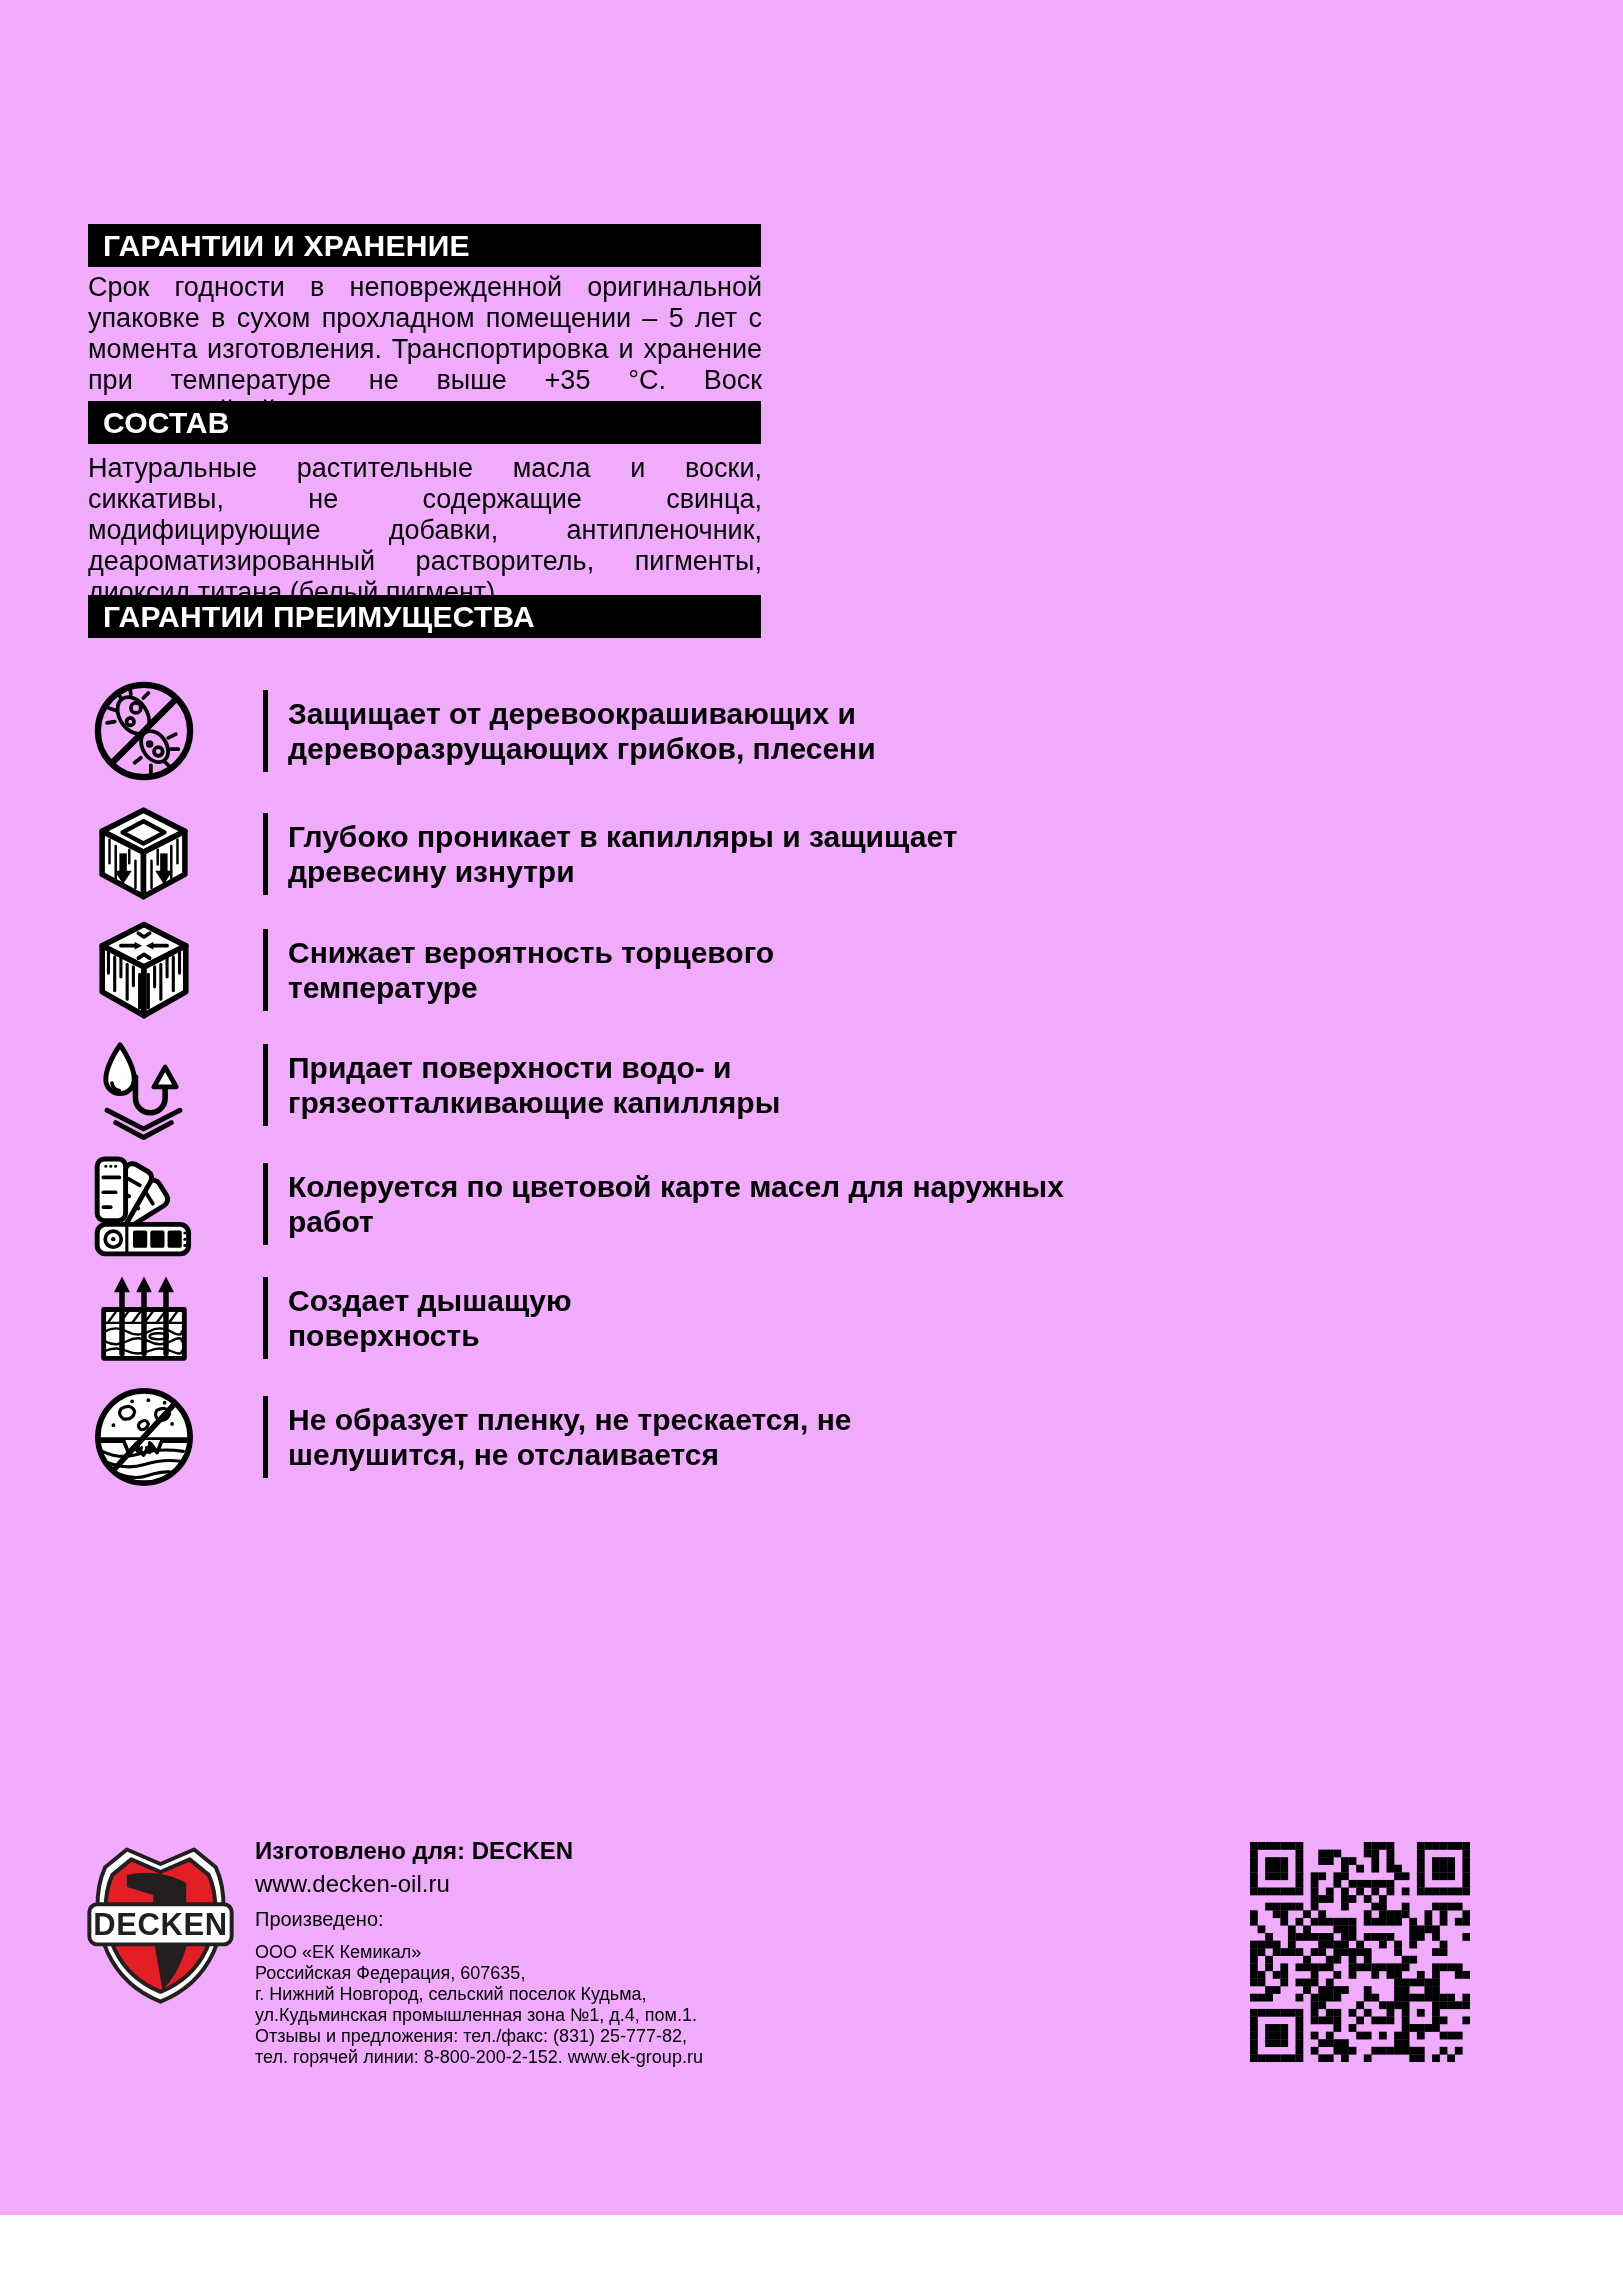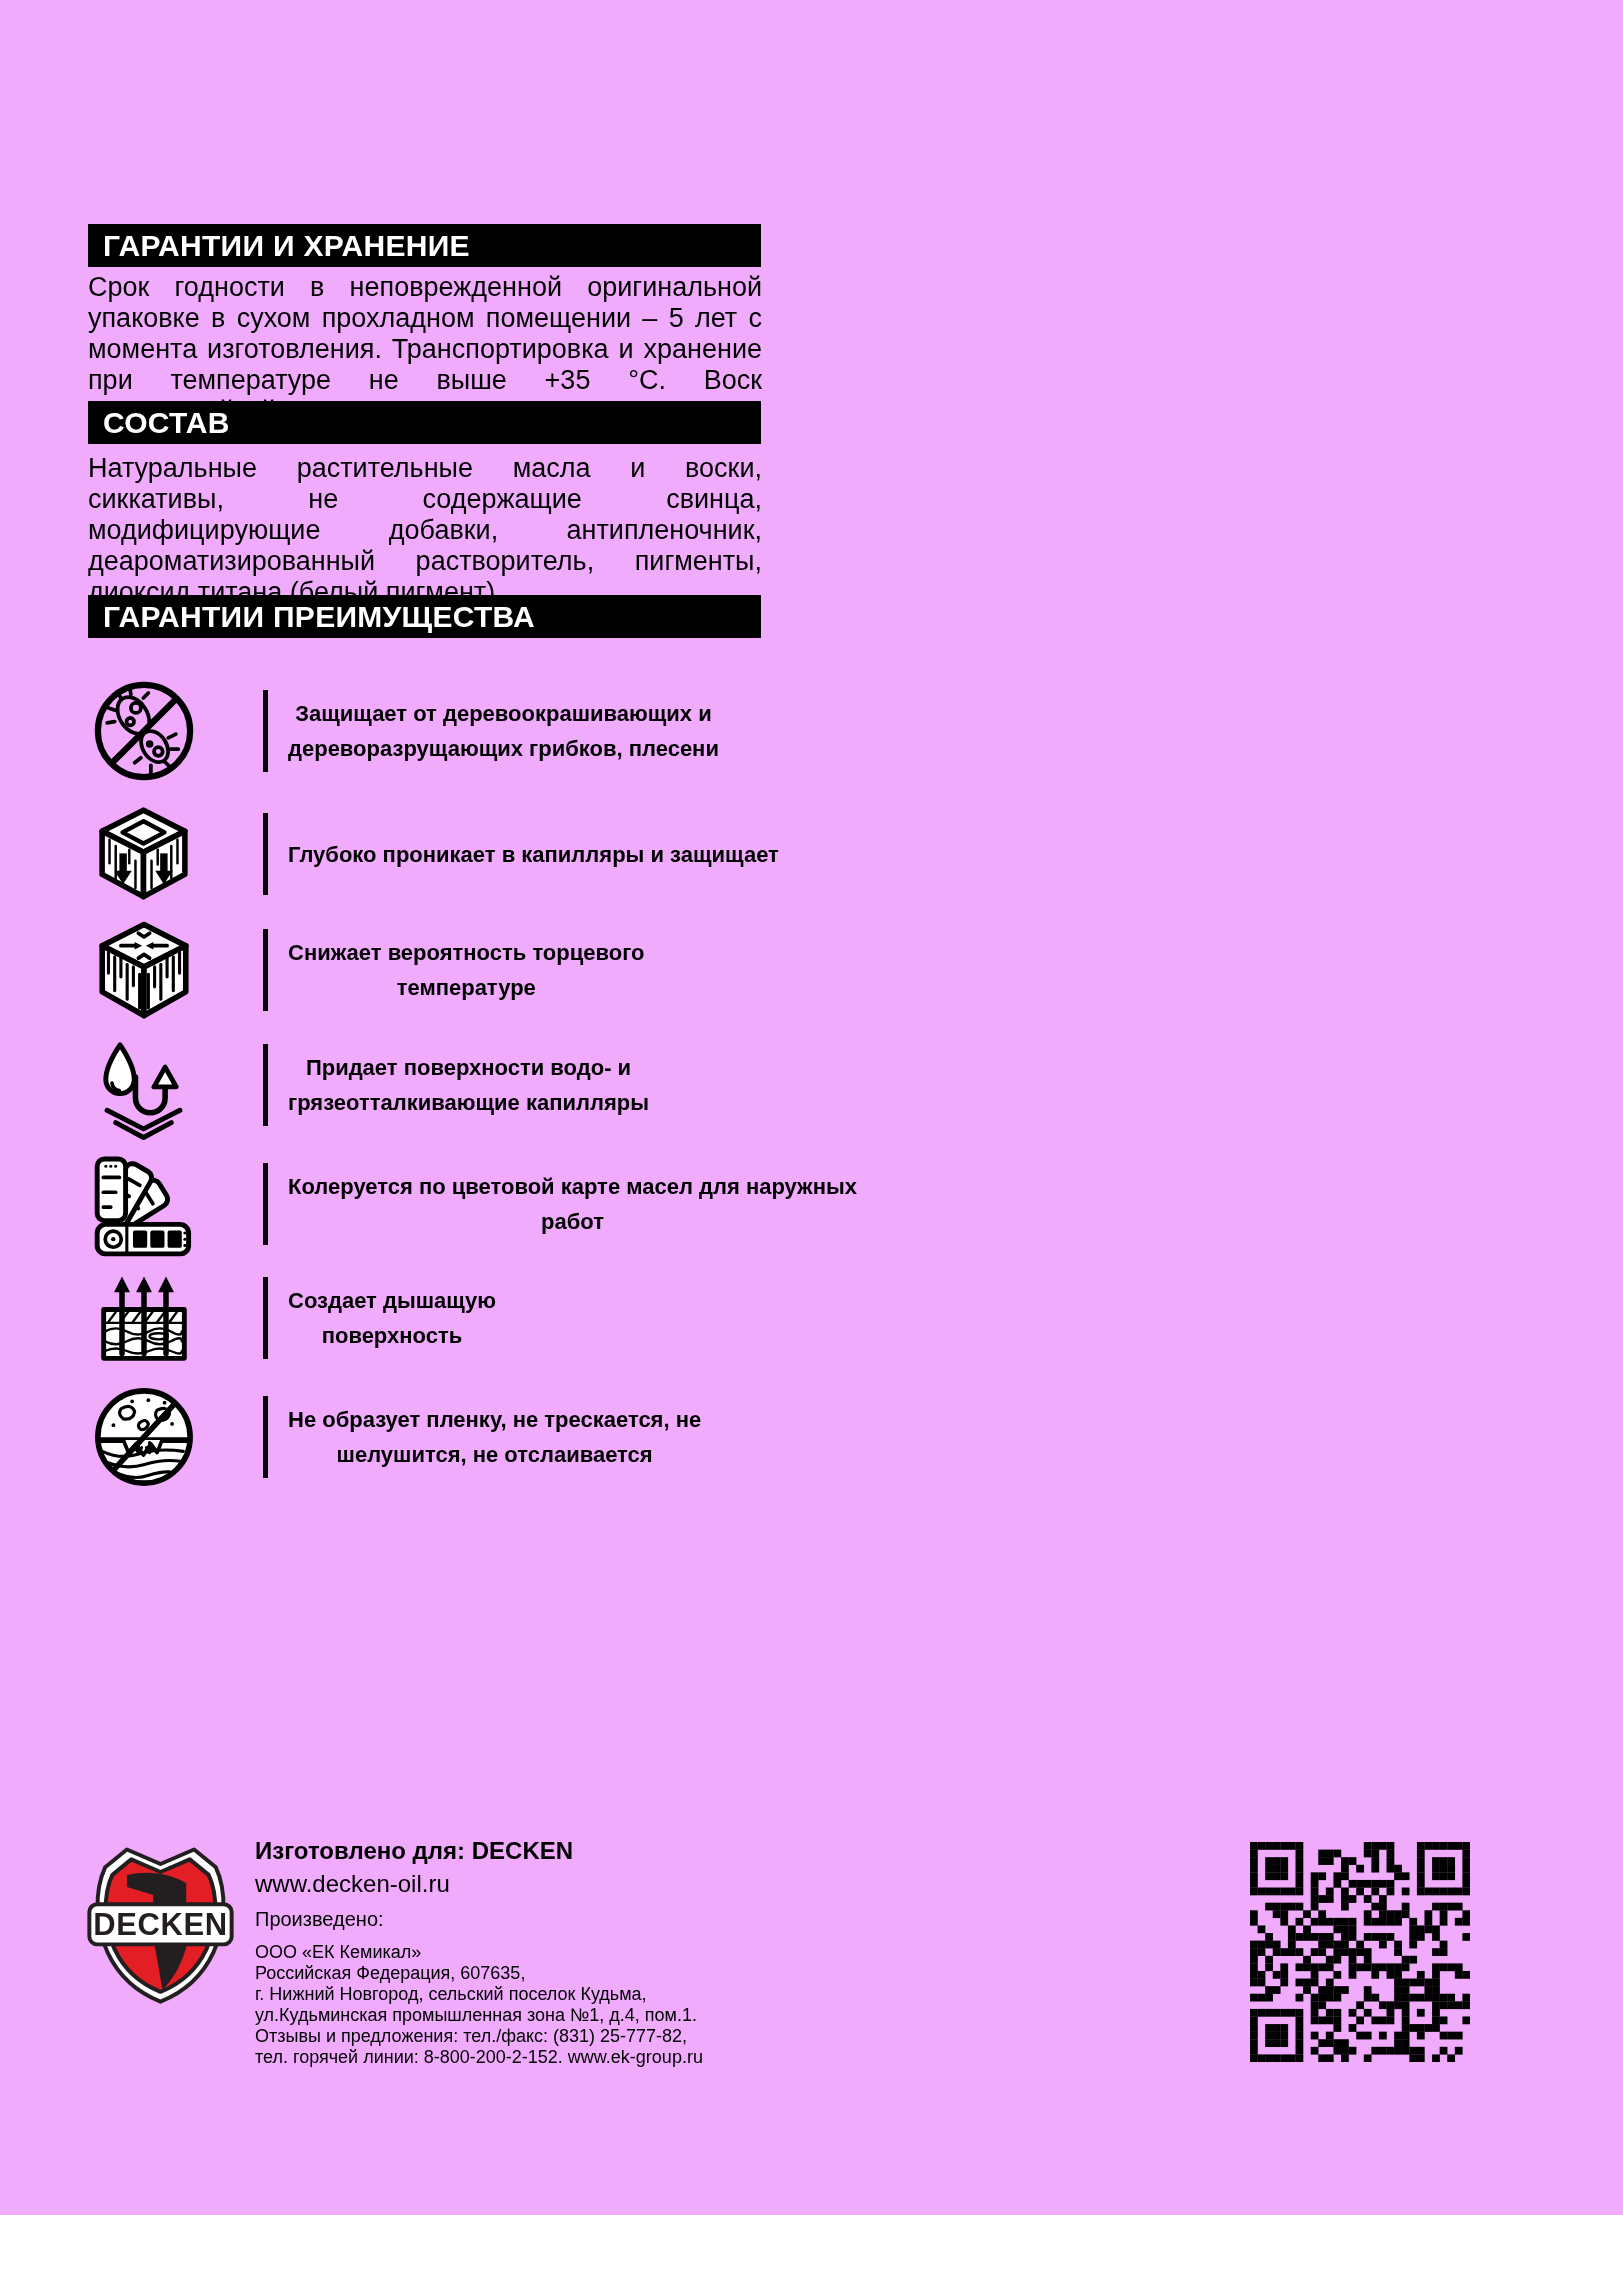--- a/index.html
+++ b/index.html
@@ -30,21 +30,21 @@
   .benefit-icon{
     position:absolute;left:0;top:50%;transform:translateY(-50%);
     width:111px;display:flex;align-items:center;justify-content:center;
   }
   .benefit-divider{
     position:absolute;left:175px;top:50%;transform:translateY(-50%);
     width:4.6px;height:82px;background:#000;
   }
   .benefit-text{
     position:absolute;left:200px;top:50%;transform:translateY(-50%);
-    font-size:22px;font-weight:bold;line-height:35px;color:#000;text-align:center;
+    font-size:30px;font-weight:bold;line-height:35px;color:#000;
   }
   .benefit-text div{white-space:nowrap;}
   .footer-boldline{position:absolute;left:255px;font-size:24px;font-weight:bold;}
   .footer-site{position:absolute;left:255px;font-size:24px;font-weight:normal;}
   .footer-produced{position:absolute;left:255px;font-size:20px;font-weight:normal;}
   .footer-small{
     position:absolute;left:255px;font-size:18px;line-height:21px;font-weight:normal;
   }
   svg{display:block;}
 </style>
@@ -120,20 +120,21 @@
           <rect x="46" y="84" width="12" height="30"></rect>
           <polygon points="38,112 66,112 52,134"></polygon>
           <rect x="112" y="84" width="12" height="30"></rect>
           <polygon points="104,112 132,112 118,134"></polygon>
         </g>
       </svg>
     </div>
     <div class="benefit-divider"></div>
     <div class="benefit-text">
       <div>Глубоко проникает в капилляры и защищает</div>
+      <div>древесину изнутри</div>
     </div>
   </div>
 
   <div class="benefit" style="top:916px">
     <div class="benefit-icon">
       <svg width="106" height="106" viewBox="0 0 170 170" fill="none" stroke="#000" stroke-linejoin="round" stroke-linecap="round">
         <polygon points="85,12 152,46 85,80 18,46" stroke-width="9" fill="#fff"></polygon>
         <g stroke-width="6">
           <line x1="48" y1="46" x2="70" y2="46"></line>
             <polygon points="70,40 82,46 70,52" fill="#000" stroke="none"></polygon>

